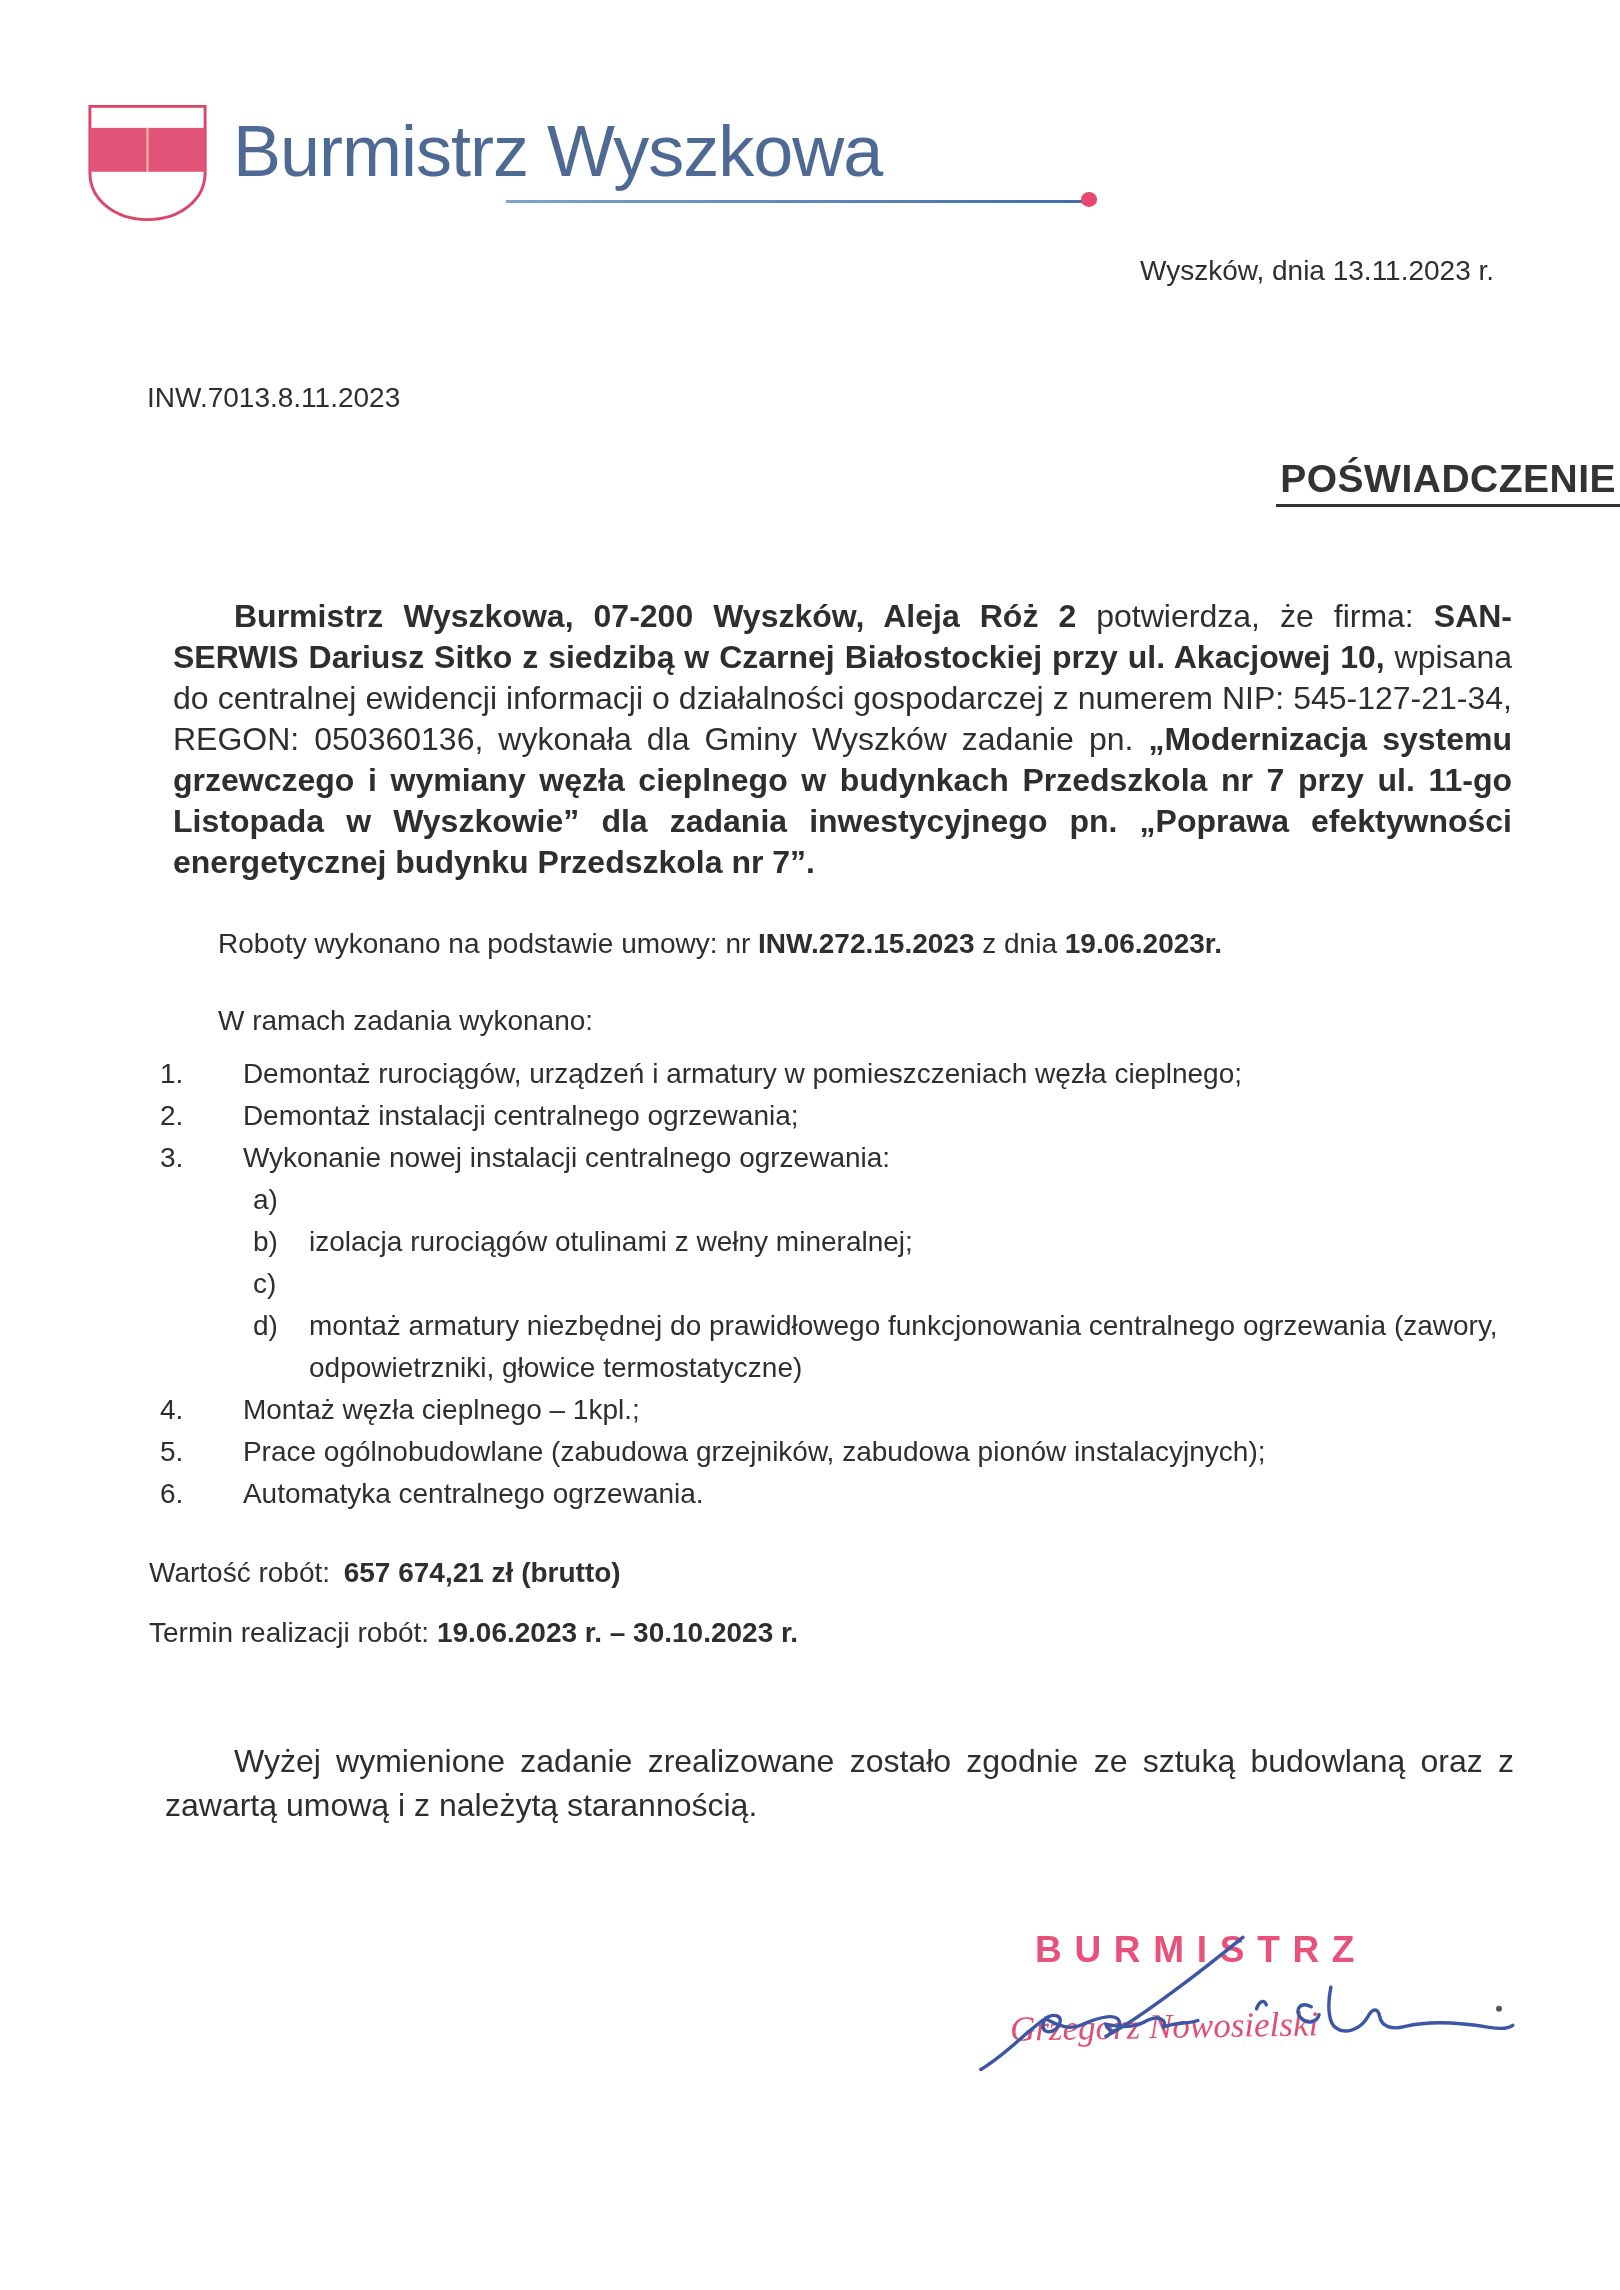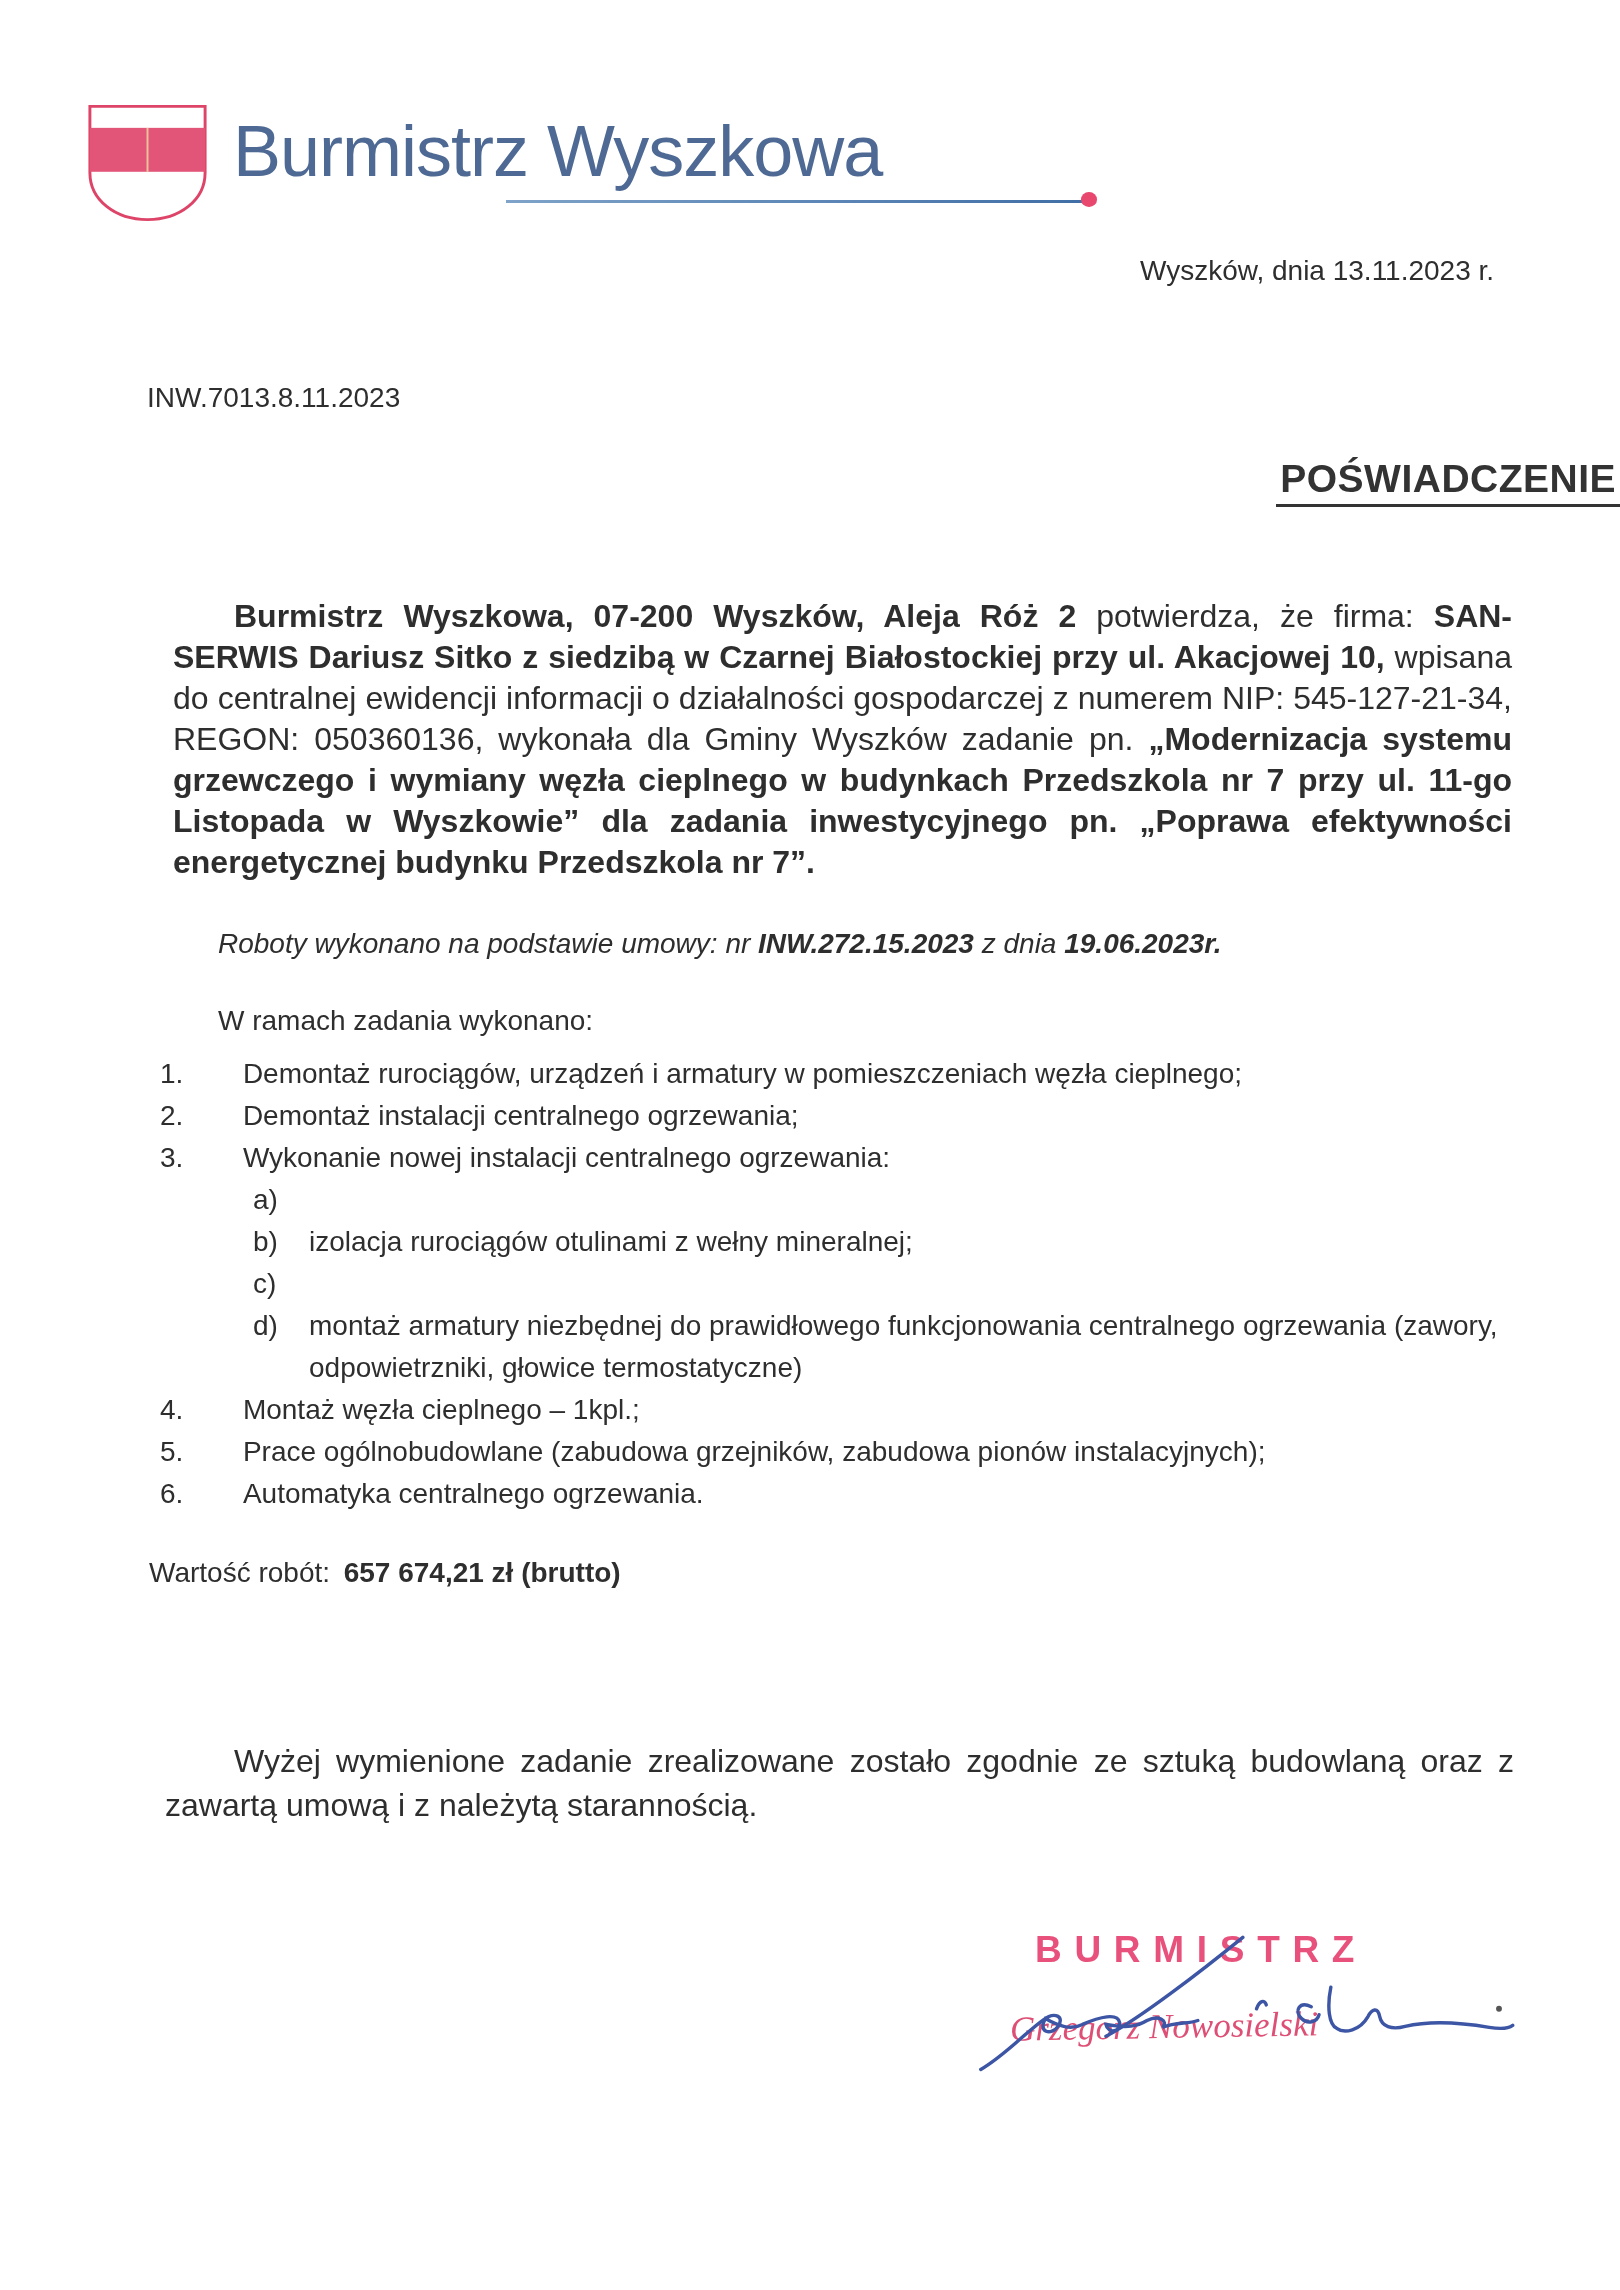--- a/index.html
+++ b/index.html
@@ -31,21 +31,21 @@
   
   .title-wrap{position:absolute;left:0;top:457px;width:1620px;text-align:right;}
   .doc-title{
     display:inline-block;font-size:39px;font-weight:bold;color:#333;
     border-bottom:3.9px solid #333;padding:0 3.9px 2.9px 3.9px;letter-spacing:0.5px;
   }
   
   .para{position:absolute;margin:16px;font-size:32px;text-align:justify;}
   .p1{left:157px;top:580px;width:1339px;line-height:41px;text-indent:61px;}
   .line{position:absolute;margin:0;font-size:28px;line-height:42px;white-space:nowrap;}
-  .contract{left:157px;top:923px;text-indent:61px;font-style:italic;}
+  .contract{left:157px;top:923px;text-indent:61px;}
   .intro2{left:157px;top:1000px;text-indent:61px;}
   .list{position:absolute;left:157px;top:1053px;width:1345px;font-size:28px;}
   .row{display:flex;line-height:42px;}
   .row .marker{flex:none;width:83px;padding-left:2.9px;}
   .row .txt{flex:1;}
   .row.sub{padding-left:96px;}
   .row.sub .marker{width:56px;padding-left:0;}
   .value-line{left:149px;top:1552px;}
   .term-line{left:149px;top:1612px;}
   .value-line b{margin-left:13.7px;}
@@ -128,20 +128,21 @@
         <span class="txt">Prace ogólnobudowlane (zabudowa grzejników, zabudowa pionów instalacyjnych);</span>
       </div>
       <div class="row">
         <span class="marker">6.</span>
         <span class="txt">Automatyka centralnego ogrzewania.</span>
       </div>
     </div>
 
   <p class="line value-line"><span>Wartość robót:</span><b>657 674,21 zł (brutto)</b></p>
 
+  <p class="line term-line"><span>Termin realizacji robót:</span><b>19.06.2023 r. – 30.10.2023 r.</b></p>
 
   <p class="para closing">Wyżej wymienione zadanie zrealizowane zostało zgodnie ze sztuką budowlaną oraz z zawartą umową i z należytą starannością.</p>
 
   <div class="stamp">BURMISTRZ</div>
   <div class="sig-name">Grzegorz Nowosielski</div>
 
   <svg class="sig-svg" viewBox="0 0 600 180" aria-hidden="true">
     <g fill="none" stroke="#3c55a4" stroke-width="3.5" stroke-linecap="round">
       <path d="M168 128 C 200 112 265 62 308 27"></path>
       <path d="M40 162 C 64 148 84 126 103 112 C 116 102 126 108 119 118 C 112 128 98 124 106 110 C 120 118 132 122 144 116 C 162 108 180 104 182 114 C 184 124 170 126 168 116 C 190 120 200 118 210 112 C 222 106 232 112 226 119 C 240 113 252 116 262 112"></path>

